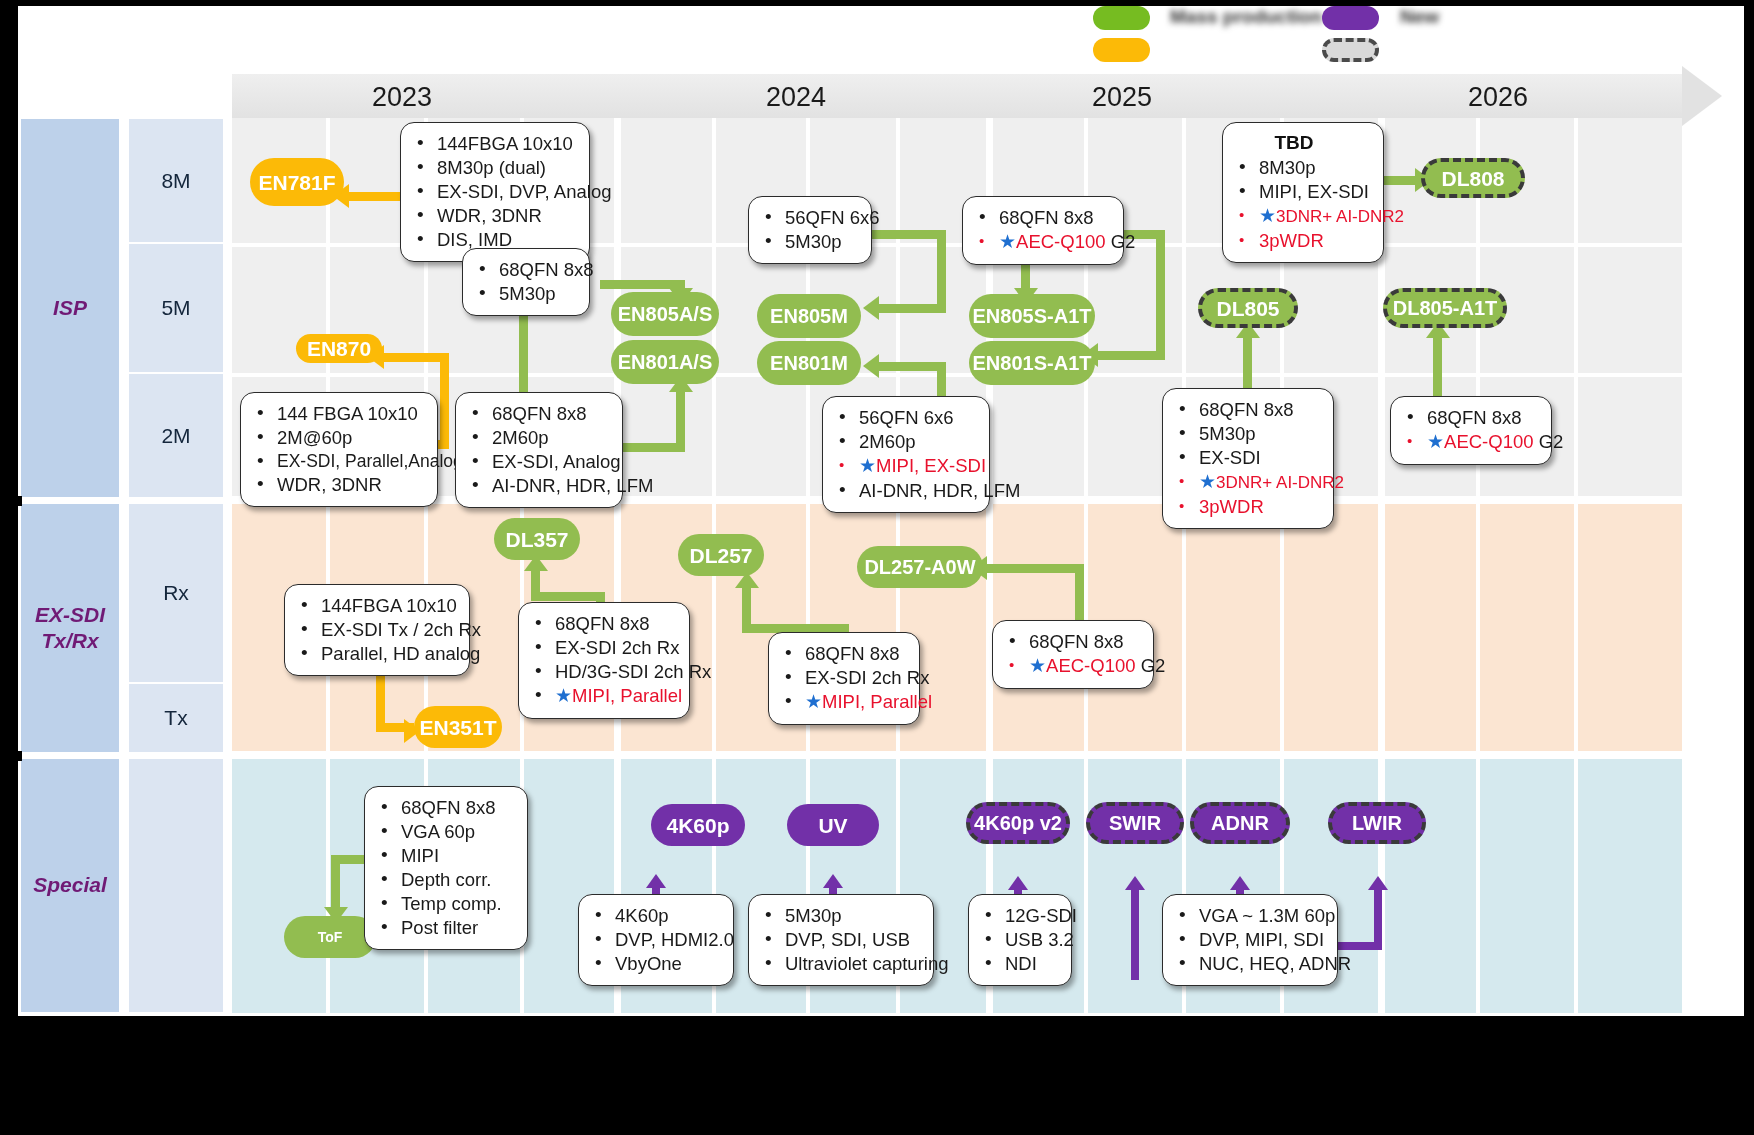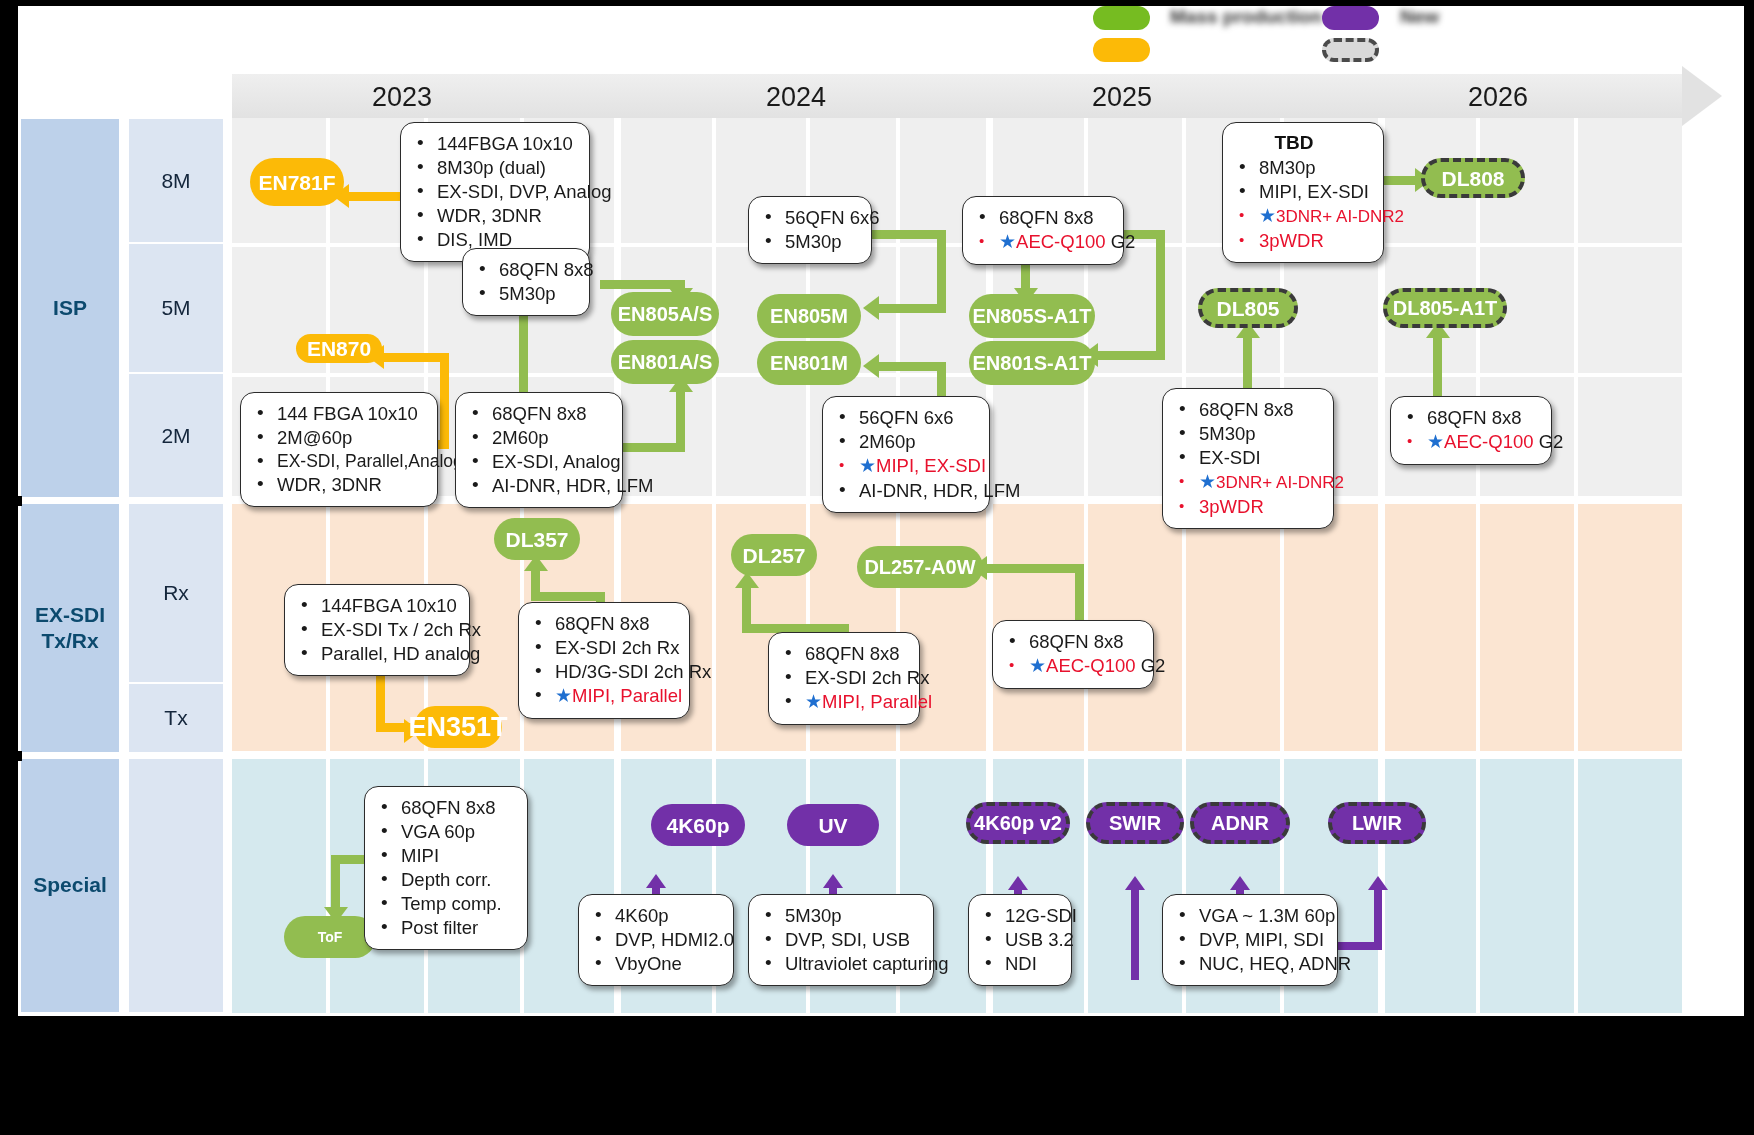--- a/index.html
+++ b/index.html
@@ -53,22 +53,22 @@
   }
 
   
   .grp-label {
     position:absolute;
     left:20px;
     width:100px;
     background:#bdd1ea;
     border:1px solid #ffffff;
     display:flex; align-items:center; justify-content:center;
-    font-size:21px; font-weight:bold; color:#0c4a6e;
-    text-align:center; line-height:1.25;
+    font-size:21px; font-weight:bold; color:#701a75;
+    text-align:center; line-height:1.25;font-style:italic;
   }
   .sub-label {
     position:absolute;
     left:128px;
     width:96px;
     background:#dce5f2;
     border:1px solid #ffffff;
     display:flex; align-items:center; justify-content:center;
     font-size:21px; color:#14263c;
   }
@@ -423,27 +423,27 @@
   <div class="ln g" style="left:742px; top:585px; width:9px; height:45px;"></div>
   <div class="arw up g" style="left:735px; top:572px;"></div>
 
   <div class="ln g" style="left:1075px; top:564px; width:9px; height:66px;"></div>
   <div class="ln g" style="left:986px; top:564px; width:98px; height:9px;"></div>
   <div class="arw left g" style="left:971px; top:556px;"></div>
 
   <div class="pill green" style="left:494px; top:518px; width:86px; height:42px; font-size:21px;">
     <span>DL357</span>
   </div>
-  <div class="pill green" style="left:731px; top:534px; width:86px; height:42px; font-size:21px;">
+  <div class="pill green" style="left:678px; top:534px; width:86px; height:42px; font-size:21px;">
     <span>DL257</span>
   </div>
   <div class="pill green" style="left:857px; top:546px; width:126px; height:42px; font-size:20px;">
     <span>DL257-A0W</span>
   </div>
-  <div class="pill orange" style="left:414px; top:706px; width:88px; height:42px; font-size:27px;">
+  <div class="pill orange" style="left:414px; top:706px; width:88px; height:42px; font-size:21px;">
     <span>EN351T</span>
   </div>
 
   <div class="box" style="left:284px; top:584px; width:186px;">
     <ul>
       <li>144FBGA 10x10</li>
       <li>EX-SDI Tx / 2ch Rx</li>
       <li>Parallel, HD analog</li>
     </ul>
   </div>

